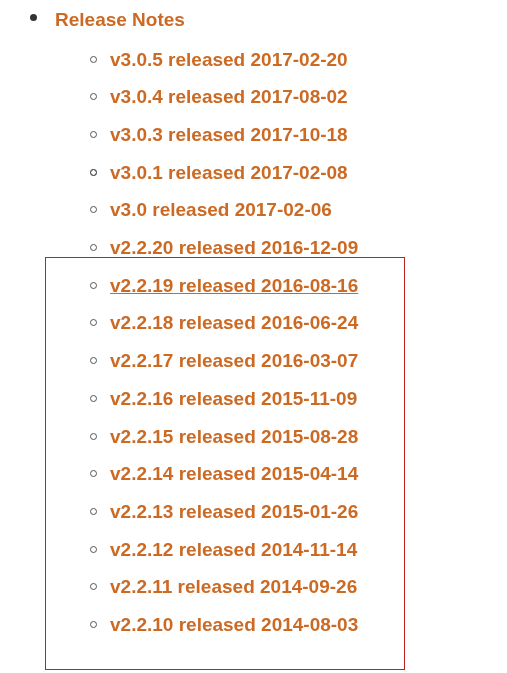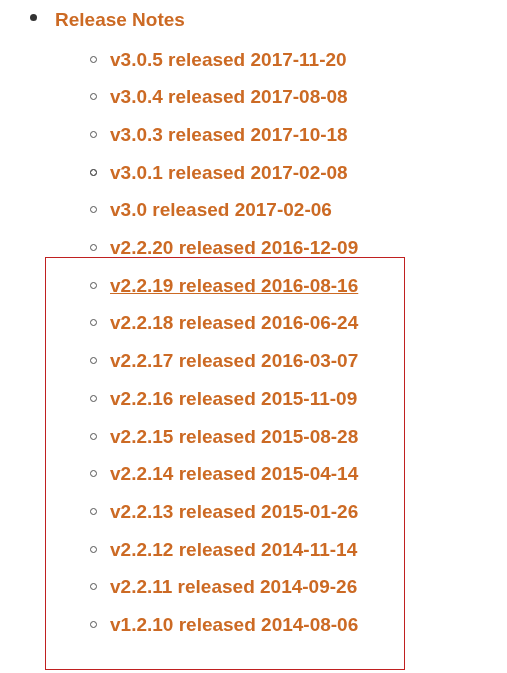--- a/index.html
+++ b/index.html
@@ -89,36 +89,36 @@
 
 <div class="page">
 
   <ul>
     <li class="top-item">
       <span class="top-bullet"></span>
       <span class="top-label">Release Notes</span>
 
       <ul class="sublist" id="sublist">
 
-      <li><span class="sub-bullet"></span><span class="link">v3.0.5 released 2017-11-20</span></li>
-          <li><span class="sub-bullet"></span><span class="link">v3.0.4 released 2017-08-08</span></li>
+      <li><span class="sub-bullet"></span><span class="link">v3.0.5 released 2017-02-20</span></li>
+          <li><span class="sub-bullet"></span><span class="link">v3.0.4 released 2017-08-02</span></li>
           <li><span class="sub-bullet"></span><span class="link">v3.0.3 released 2017-10-18</span></li>
           <li><span class="sub-bullet"></span></li>
           <li><span class="sub-bullet"></span><span class="link">v3.0.1 released 2017-02-08</span></li>
           <li><span class="sub-bullet"></span><span class="link">v3.0 released 2017-02-06</span></li>
           <li><span class="sub-bullet"></span><span class="link">v2.2.20 released 2016-12-09</span></li>
           <li><span class="sub-bullet"></span><span class="link hover">v2.2.19 released 2016-08-16</span></li>
           <li><span class="sub-bullet"></span><span class="link">v2.2.18 released 2016-06-24</span></li>
           <li><span class="sub-bullet"></span><span class="link">v2.2.17 released 2016-03-07</span></li>
           <li><span class="sub-bullet"></span><span class="link">v2.2.16 released 2015-11-09</span></li>
           <li><span class="sub-bullet"></span><span class="link">v2.2.15 released 2015-08-28</span></li>
           <li><span class="sub-bullet"></span><span class="link">v2.2.14 released 2015-04-14</span></li>
           <li><span class="sub-bullet"></span><span class="link">v2.2.13 released 2015-01-26</span></li>
           <li><span class="sub-bullet"></span><span class="link">v2.2.12 released 2014-11-14</span></li>
           <li><span class="sub-bullet"></span><span class="link">v2.2.11 released 2014-09-26</span></li>
-          <li><span class="sub-bullet"></span><span class="link">v1.2.10 released 2014-08-06</span></li>
+          <li><span class="sub-bullet"></span><span class="link">v2.2.10 released 2014-08-03</span></li>
         </ul>
     </li>
   </ul>
 
   <div class="highlight-box"></div>
 
 </div>
 
 </body></html>

